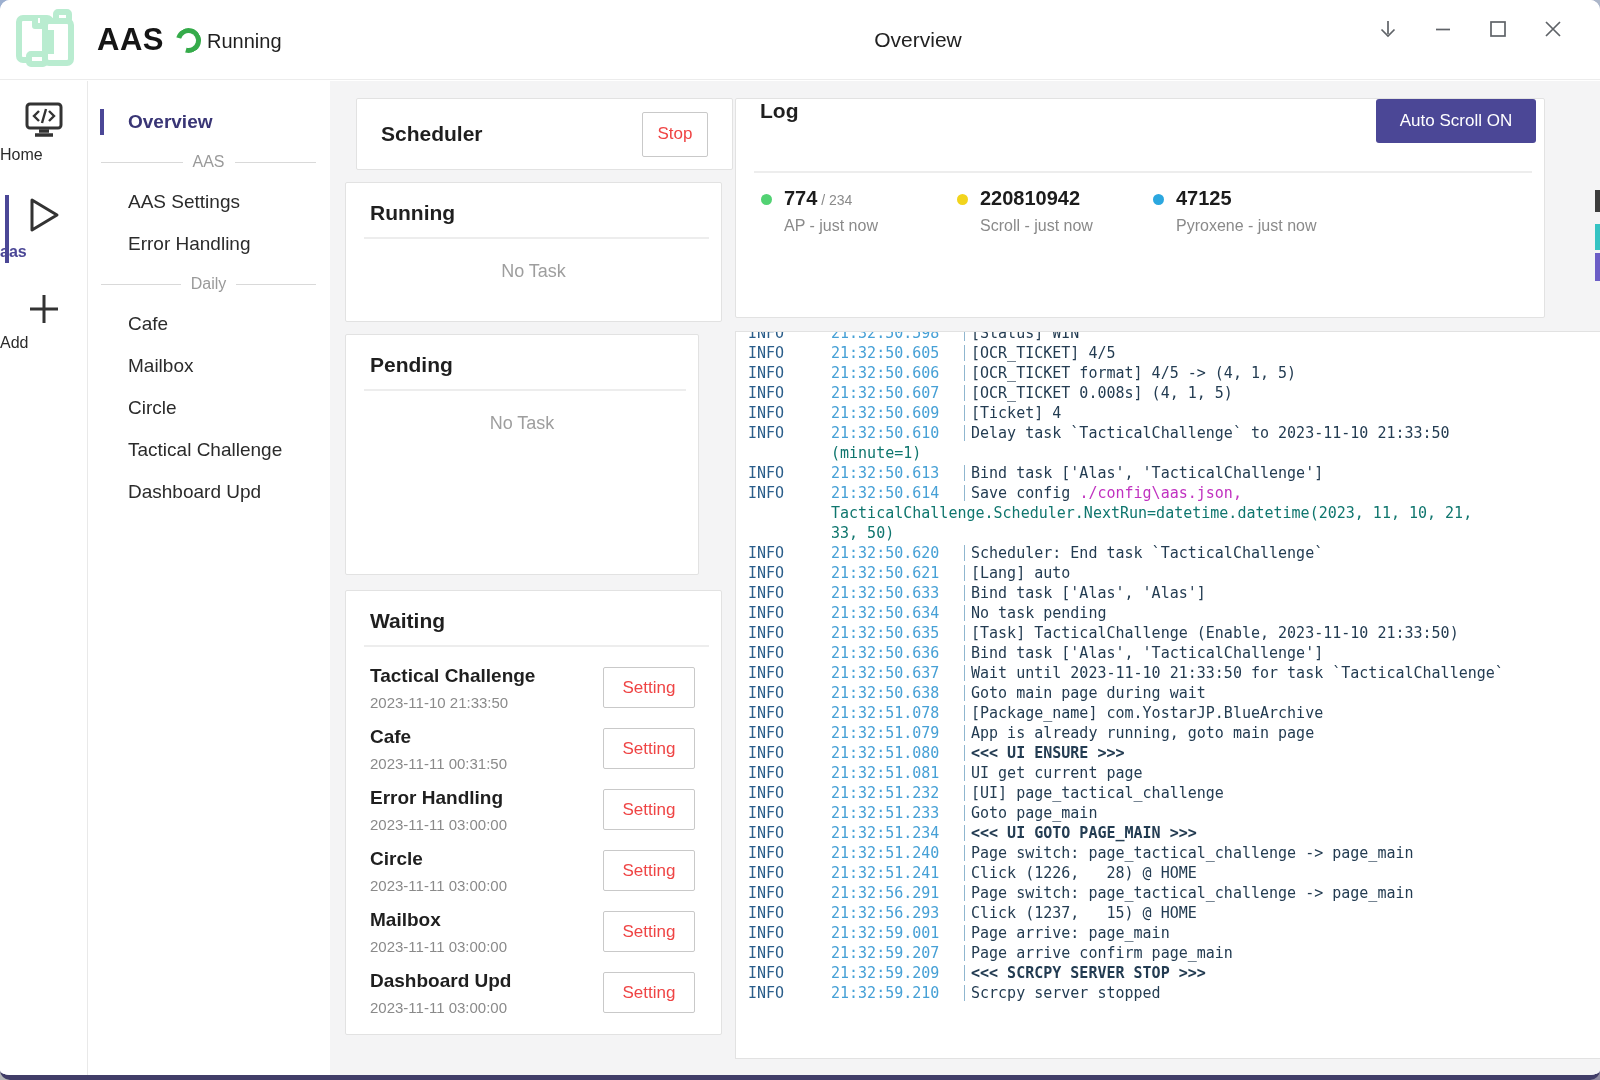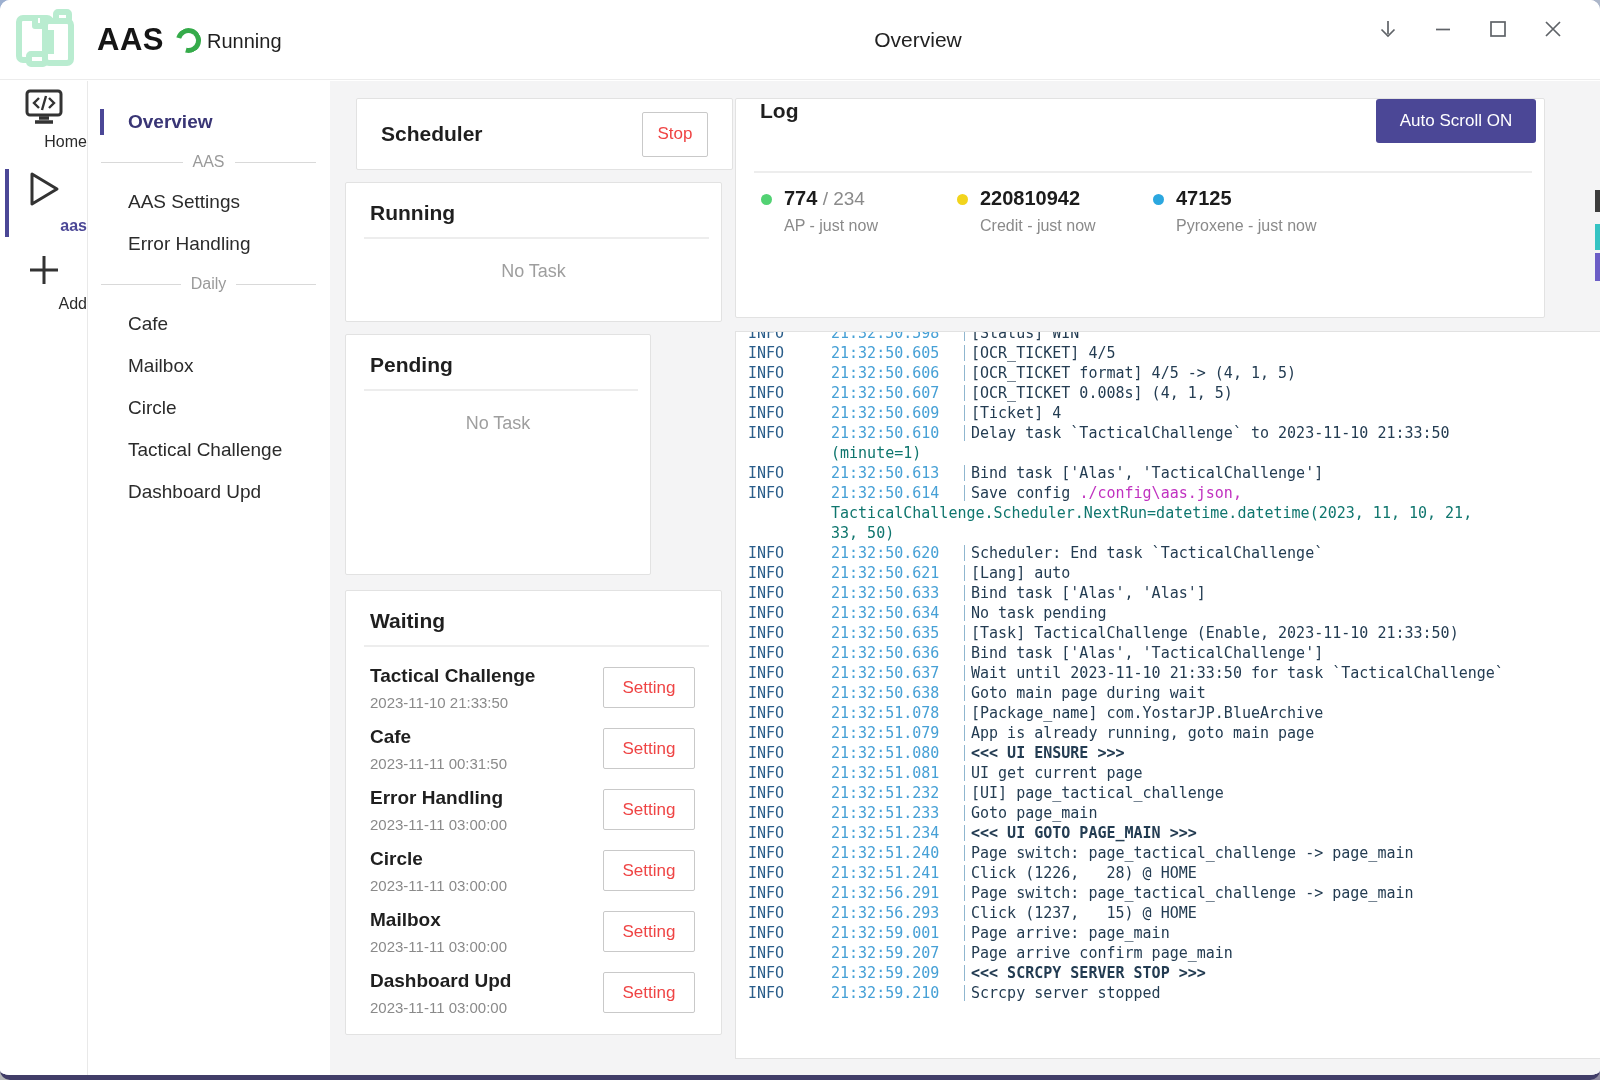--- a/index.html
+++ b/index.html
@@ -19,21 +19,21 @@
   #logo { position:absolute; left:12px; top:8px; width:66px; height:62px; }
   #app-name { position:absolute; left:97px; top:22px; font-size:31px; font-weight:800; color:#151515; letter-spacing:.5px; }
   #spinner { position:absolute; left:176px; top:28px; width:25px; height:25px; border:5px solid #35ab4a; border-left-color:transparent; border-radius:50%; transform:rotate(-30deg); }
   #status-text { position:absolute; left:207px; top:30px; font-size:20px; color:#1f1f1f; }
   #page-title { position:absolute; left:918px; top:28px; transform:translateX(-50%); font-size:21px; color:#222; }
   #win-controls { position:absolute; right:36px; top:18px; display:flex; gap:33px; align-items:center; }
   #win-controls .wbtn { width:22px; height:22px; display:flex; align-items:center; justify-content:center; cursor:default; }
   #win-controls svg { stroke:#5f6368; stroke-width:1.7; fill:none; }
   
   #rail { position:absolute; left:0; top:81px; bottom:0; width:88px; background:#fff; border-right:1px solid #e9e9e9; }
-  .rail-item { position:relative; width:100%; padding:6px 0 10px; text-align:right; }
+  .rail-item { position:relative; width:100%; padding:6px 0 10px; text-align:left;margin-top:13px; }
   .rail-item .ricon { display:block; margin:0 auto; }
   .rail-item .rlabel { display:block; margin-top:6px; font-size:16px; color:#2b2b2b; }
   .rail-item.active .rlabel { color:#4b4796; font-weight:bold; }
   .rail-item.active::before { content:""; position:absolute; left:5px; top:8px; bottom:8px; width:4px; background:#4b4796; }
   .rail-item svg { stroke:#333; fill:none; }
   
   #sidebar { position:absolute; left:89px; top:81px; bottom:0; width:241px; background:#fff; padding-top:20px; }
   .side-item { position:relative; height:42px; line-height:42px; padding-left:39px; font-size:19px; color:#2b2b2b; cursor:default; }
   .side-item.active { color:#393575; font-weight:bold; }
   .side-item.active::before { content:""; position:absolute; left:11px; top:8px; height:26px; width:4px; background:#4b4796; }
@@ -44,39 +44,39 @@
   #main { position:absolute; left:330px; top:81px; right:0; bottom:0; background:#f4f4f5; }
   .card { position:absolute; background:#fff; border:1px solid #e2e2e2; border-radius:2px; }
   .card-title { font-size:21px; font-weight:600; color:#1f1f1f; }
   .card-div { height:2px; background:#ededed; margin:0 12px 0 18px; }
   
   #card-scheduler { left:26px; top:17px; width:377px; height:72px; display:flex; align-items:center; justify-content:space-between; padding:0 24px; }
   .ghost-btn { background:#fff; border:1px solid #c9c9c9; border-radius:2px; color:#ef4444; font-size:17px; font-family:inherit; cursor:default; }
   #stop-btn { width:66px; height:45px; }
   
   #card-running { left:15px; top:101px; width:377px; height:140px; }
-  #card-pending { left:15px; top:253px; width:306px; height:241px; }
+  #card-pending { left:15px; top:253px; width:354px; height:241px; }
   .simple-card .card-title { padding:18px 24px 12px; }
   .empty-msg { text-align:center; color:#9e9e9e; font-size:18px; margin-top:22px; }
   
   #card-waiting { left:15px; top:509px; width:377px; height:445px; }
   #waiting-list { padding-top:10px; }
   .wait-row { display:flex; align-items:center; justify-content:space-between; height:61px; padding:0 26px 0 24px; }
   .wait-name { font-size:19px; font-weight:bold; color:#1f1f1f; }
   .wait-time { font-size:15px; color:#8a8a8a; margin-top:7px; }
   .setting-btn { width:92px; height:41px; }
   
   #card-log { left:405px; top:17px; width:810px; height:220px; }
   #log-head { display:flex; justify-content:space-between; height:72px; padding:0 8px 0 24px; }
   #autoscroll-btn { background:#4b4796; color:#fff; border:none; border-radius:3px; width:160px; height:44px; font-size:17px; font-family:inherit; cursor:default; }
   #log-stats { display:flex; padding:14px 0 0 25px; gap:0; }
   .stat { width:196px; display:flex; }
   .stat-dot { width:11px; height:11px; border-radius:50%; margin:7px 12px 0 0; flex:none; }
   .stat-value { font-size:20px; font-weight:bold; color:#1c1c1c; }
-  .stat-suffix { font-size:19px; font-weight:normal; color:#8a8a8a; }
+  .stat-suffix { font-size:14px; font-weight:normal; color:#8a8a8a; }
   .stat-label { font-size:16px; color:#8a8a8a; margin-top:7px; }
   
   #log-view { position:absolute; left:405px; top:250px; width:944px; height:728px; background:#fff; border:1px solid #e2e2e2; overflow:hidden; }
   #log-body { position:absolute; left:12px; top:-9px; right:22px; font-family:"DejaVu Sans Mono", monospace; font-size:15px; line-height:20px; }
   .log-line { display:flex; white-space:pre; }
   .log-lv { width:83px; color:#2a5d8a; flex:none; }
   .log-tm { width:130px; color:#46a0d6; flex:none; }
   .log-sep { width:10px; flex:none; position:relative; }
   .log-sep::before { content:""; position:absolute; left:3px; top:2px; bottom:2px; width:1px; background:#8fb6cf; }
   .log-msg { color:#233c52; white-space:pre-wrap; }
@@ -249,21 +249,21 @@
             <span class="stat-dot" style="background: rgb(82, 210, 115);"></span>
             <div>
               <div class="stat-value">774<span class="stat-suffix"> / 234</span></div>
               <div class="stat-label">AP - just now</div>
             </div>
           </div>
           <div class="stat">
             <span class="stat-dot" style="background: rgb(242, 212, 28);"></span>
             <div>
               <div class="stat-value">220810942</div>
-              <div class="stat-label">Credit - just now</div>
+              <div class="stat-label">Scroll - just now</div>
             </div>
           </div>
           <div class="stat">
             <span class="stat-dot" style="background: rgb(43, 167, 223);"></span>
             <div>
               <div class="stat-value">47125</div>
               <div class="stat-label">Pyroxene - just now</div>
             </div>
           </div>
         </div>

